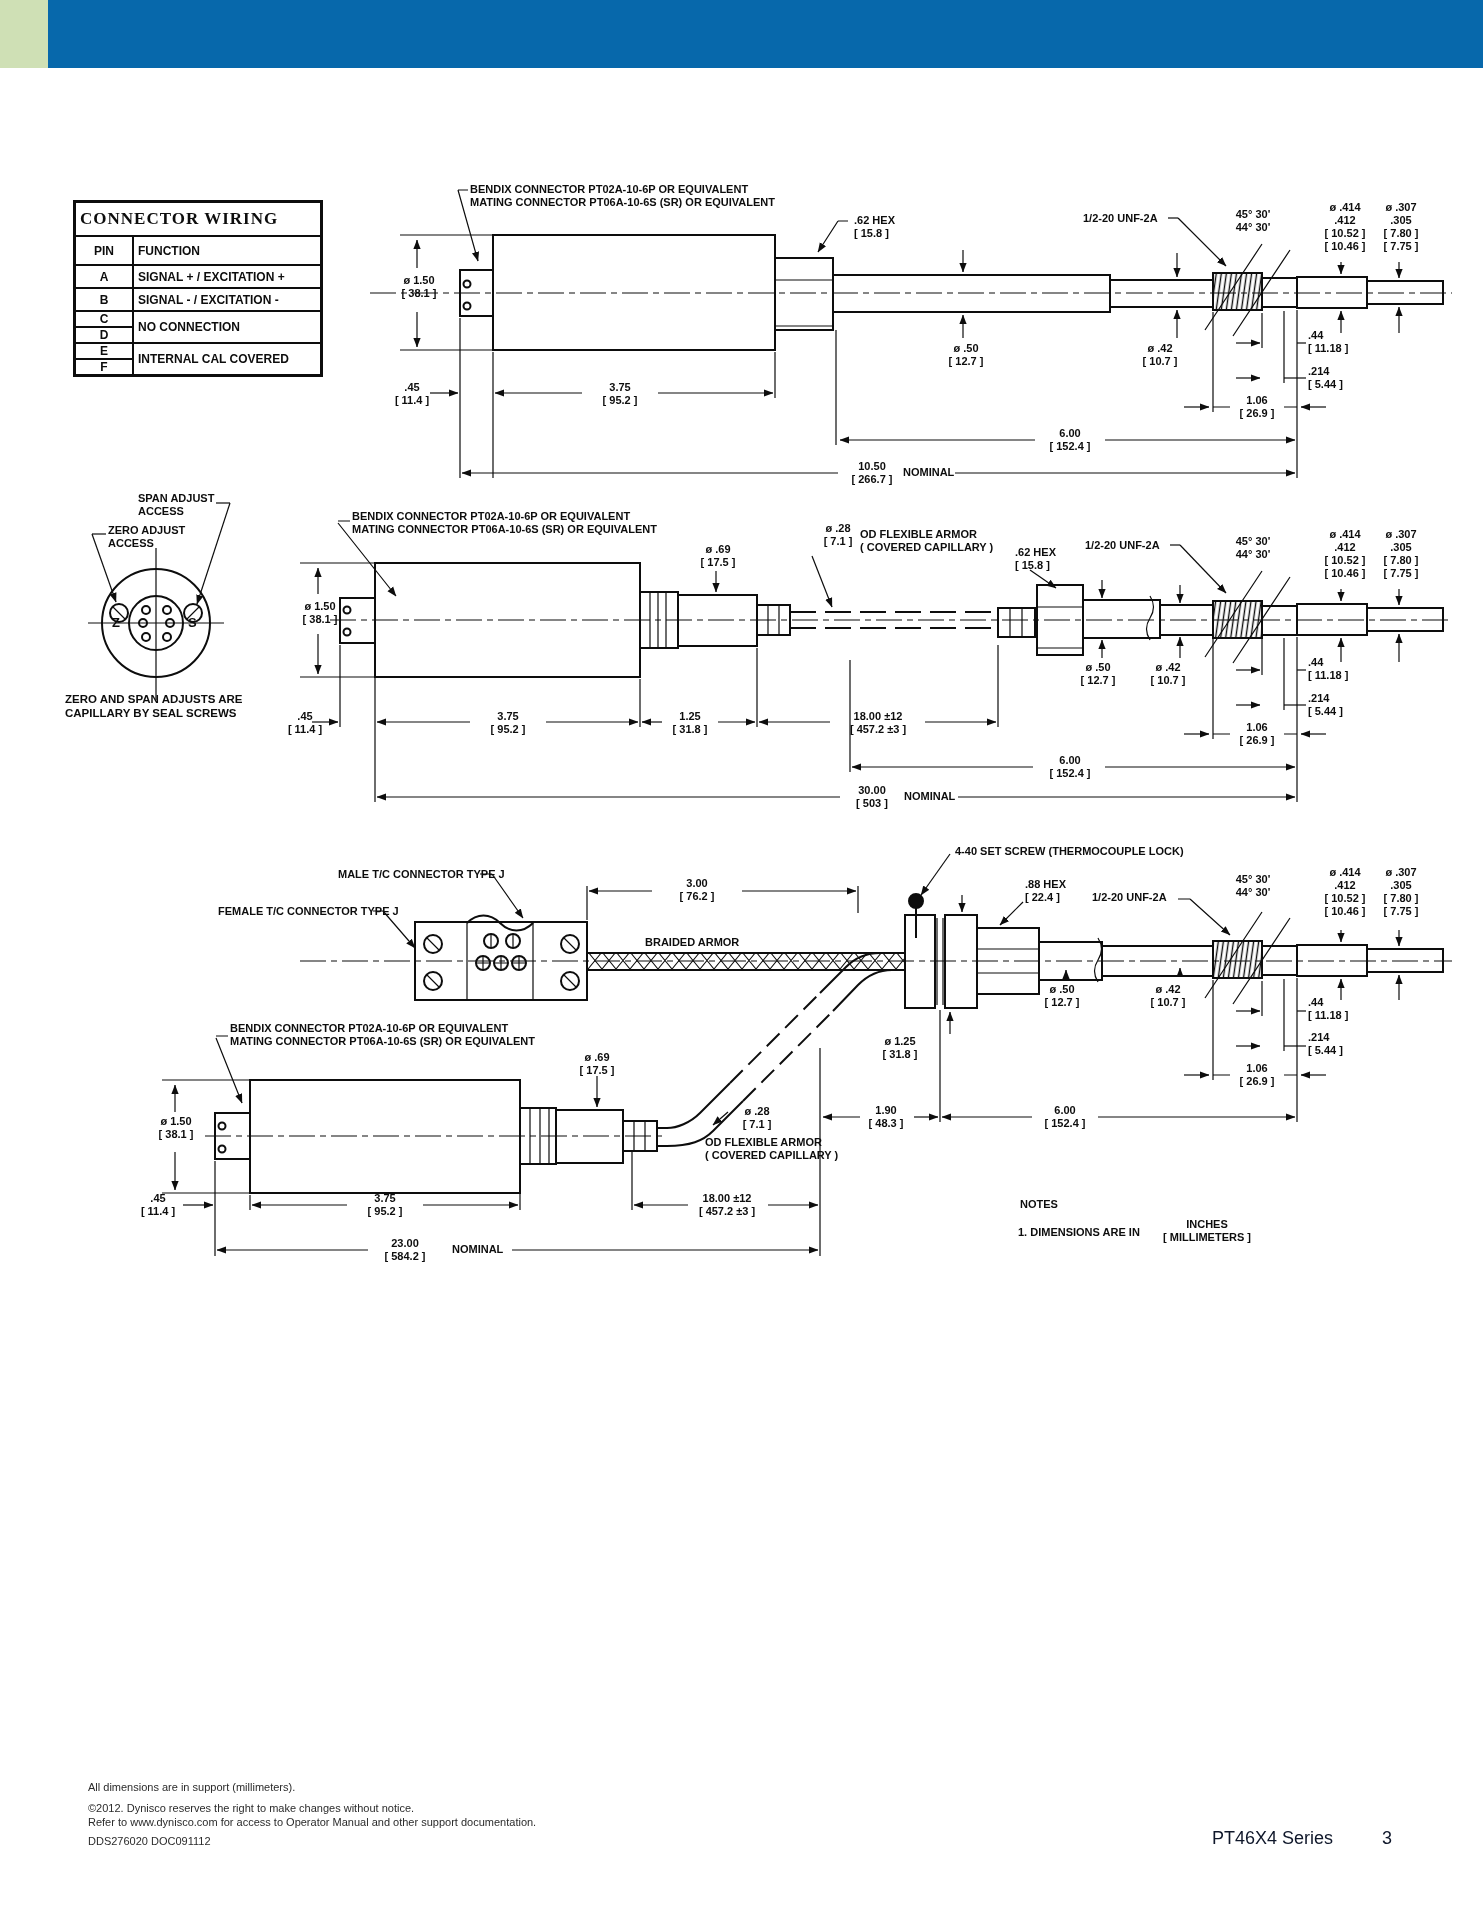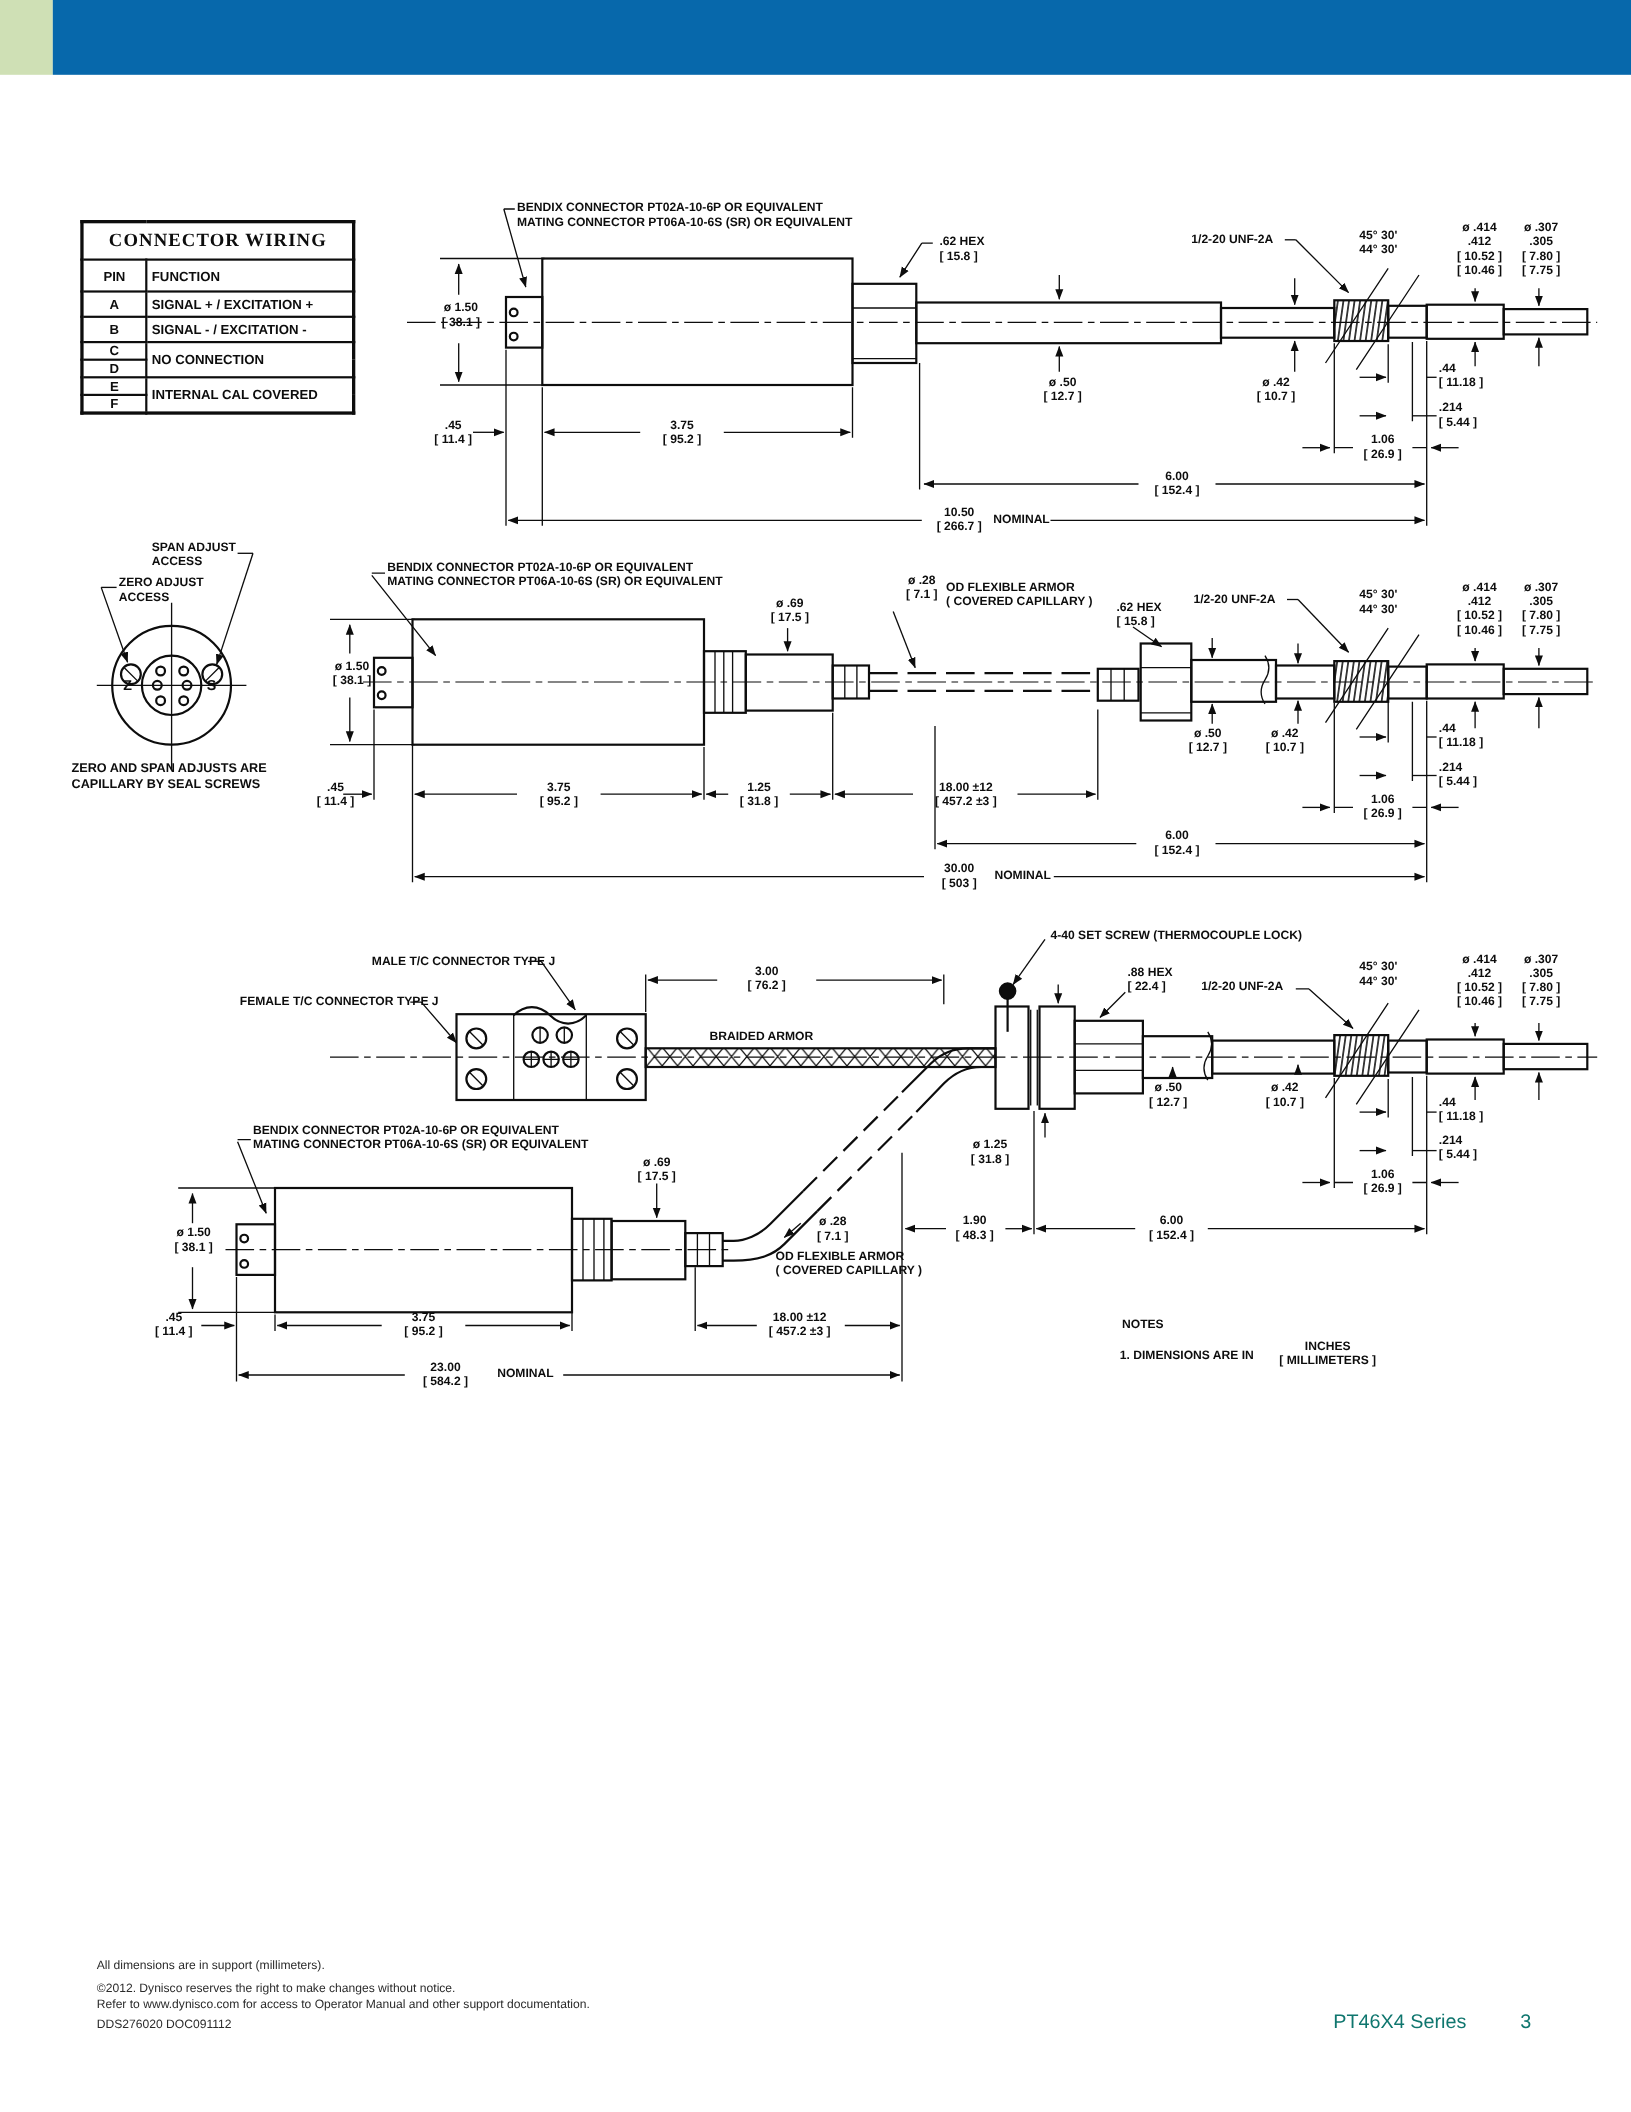--- a/index.html
+++ b/index.html
@@ -6,42 +6,42 @@
   .page { position:relative; width:1483px; height:1920px; background:#ffffff;
           font-family:"Liberation Sans", sans-serif; overflow:hidden; }
   .hdr-green { position:absolute; left:0; top:0; width:48px; height:68px; background:#cfe0b5; }
   .hdr-blue  { position:absolute; left:48px; top:0; width:1435px; height:68px; background:#0768ab; }
 
   
   .wtable { position:absolute; left:73px; top:200px; border-collapse:collapse;
             border:3px solid #0d0d0d; background:#fff; }
   .wtable td, .wtable th { border:2px solid #0d0d0d; color:#0d0d0d; padding:0 4px; }
   .wtable .ttl { font-family:"Liberation Serif", serif; font-size:17px; font-weight:600;
-                 letter-spacing:1px; text-align:center; height:32px;margin-left:42px; }
+                 letter-spacing:1px; height:32px;margin-left:42px; }
   .wtable .hd  { font-size:13px; font-weight:bold; text-align:center; height:27px; }
   .wtable .pin { font-size:12px; font-weight:bold; text-align:center; width:48px; }
   .wtable .fn  { font-size:12px; font-weight:bold; text-align:left; width:178px; }
   .rA { height:23px; } .rB { height:23px; } .rS { height:16px; }
 
   
   .lb { position:absolute; font-size:11px; font-weight:bold; line-height:1.18;
         color:#0d0d0d; white-space:pre-line; }
   .ctr { transform:translateX(-50%); text-align:center; }
   .big { font-size:11.5px; }
 
   
   svg.lines { position:absolute; left:0; top:0; pointer-events:none; }
   .cl { stroke:#0d0d0d; stroke-width:1.1; fill:none; stroke-dasharray:26 5 6 5; }
   .ol { stroke:#0d0d0d; stroke-width:2; fill:none; }
   .dm { stroke:#0d0d0d; stroke-width:1.2; fill:none; }
   .thin { stroke-width:1.2; }
 
   
   .foot { position:absolute; color:#2b2b2b; font-size:11px; }
-  .series { position:absolute; color:#0f766e; font-size:18px; }
+  .series { position:absolute; color:#0f172a; font-size:18px; }
 </style>
 </head>
 <body>
 
 <div class="page">
 
   <div class="hdr-green"></div>
   <div class="hdr-blue"></div>
 
   <table class="wtable">

